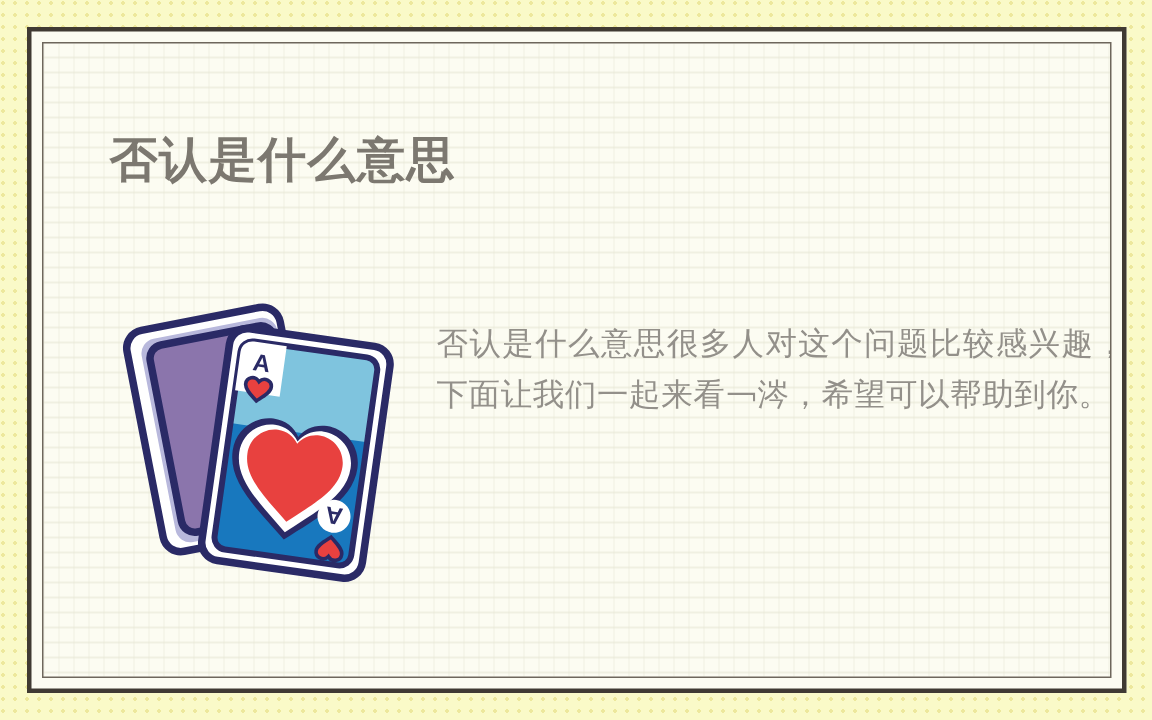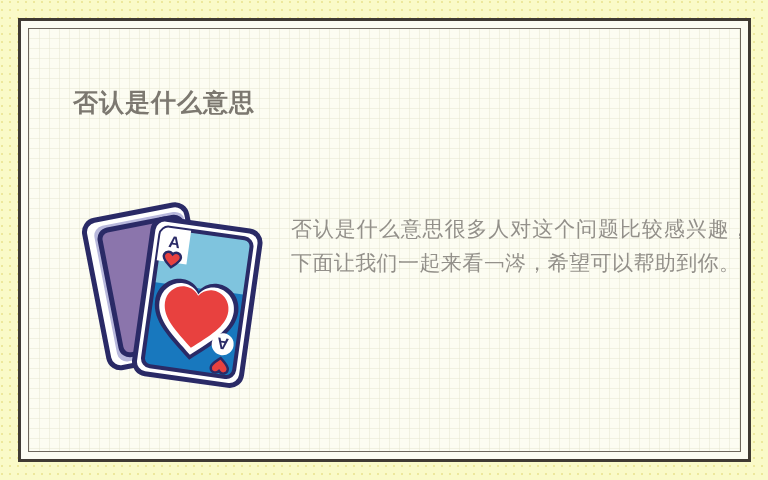--- a/index.html
+++ b/index.html
@@ -55,21 +55,21 @@
     background-size: 10px 10px, 10px 10px;
     overflow: hidden;
   }
 
   
   #page-title {
     position: absolute;
     left: 44px;
     top: 37px;
     font-family: "Liberation Sans", "DejaVu Sans", sans-serif;
-    font-size: 25px;
+    font-size: 32px;
     line-height: 38px;
     letter-spacing: 1px;
     color: #7C7870;
     white-space: nowrap;
   }
 
   
   #article-body {
     position: absolute;
     left: 40px;

